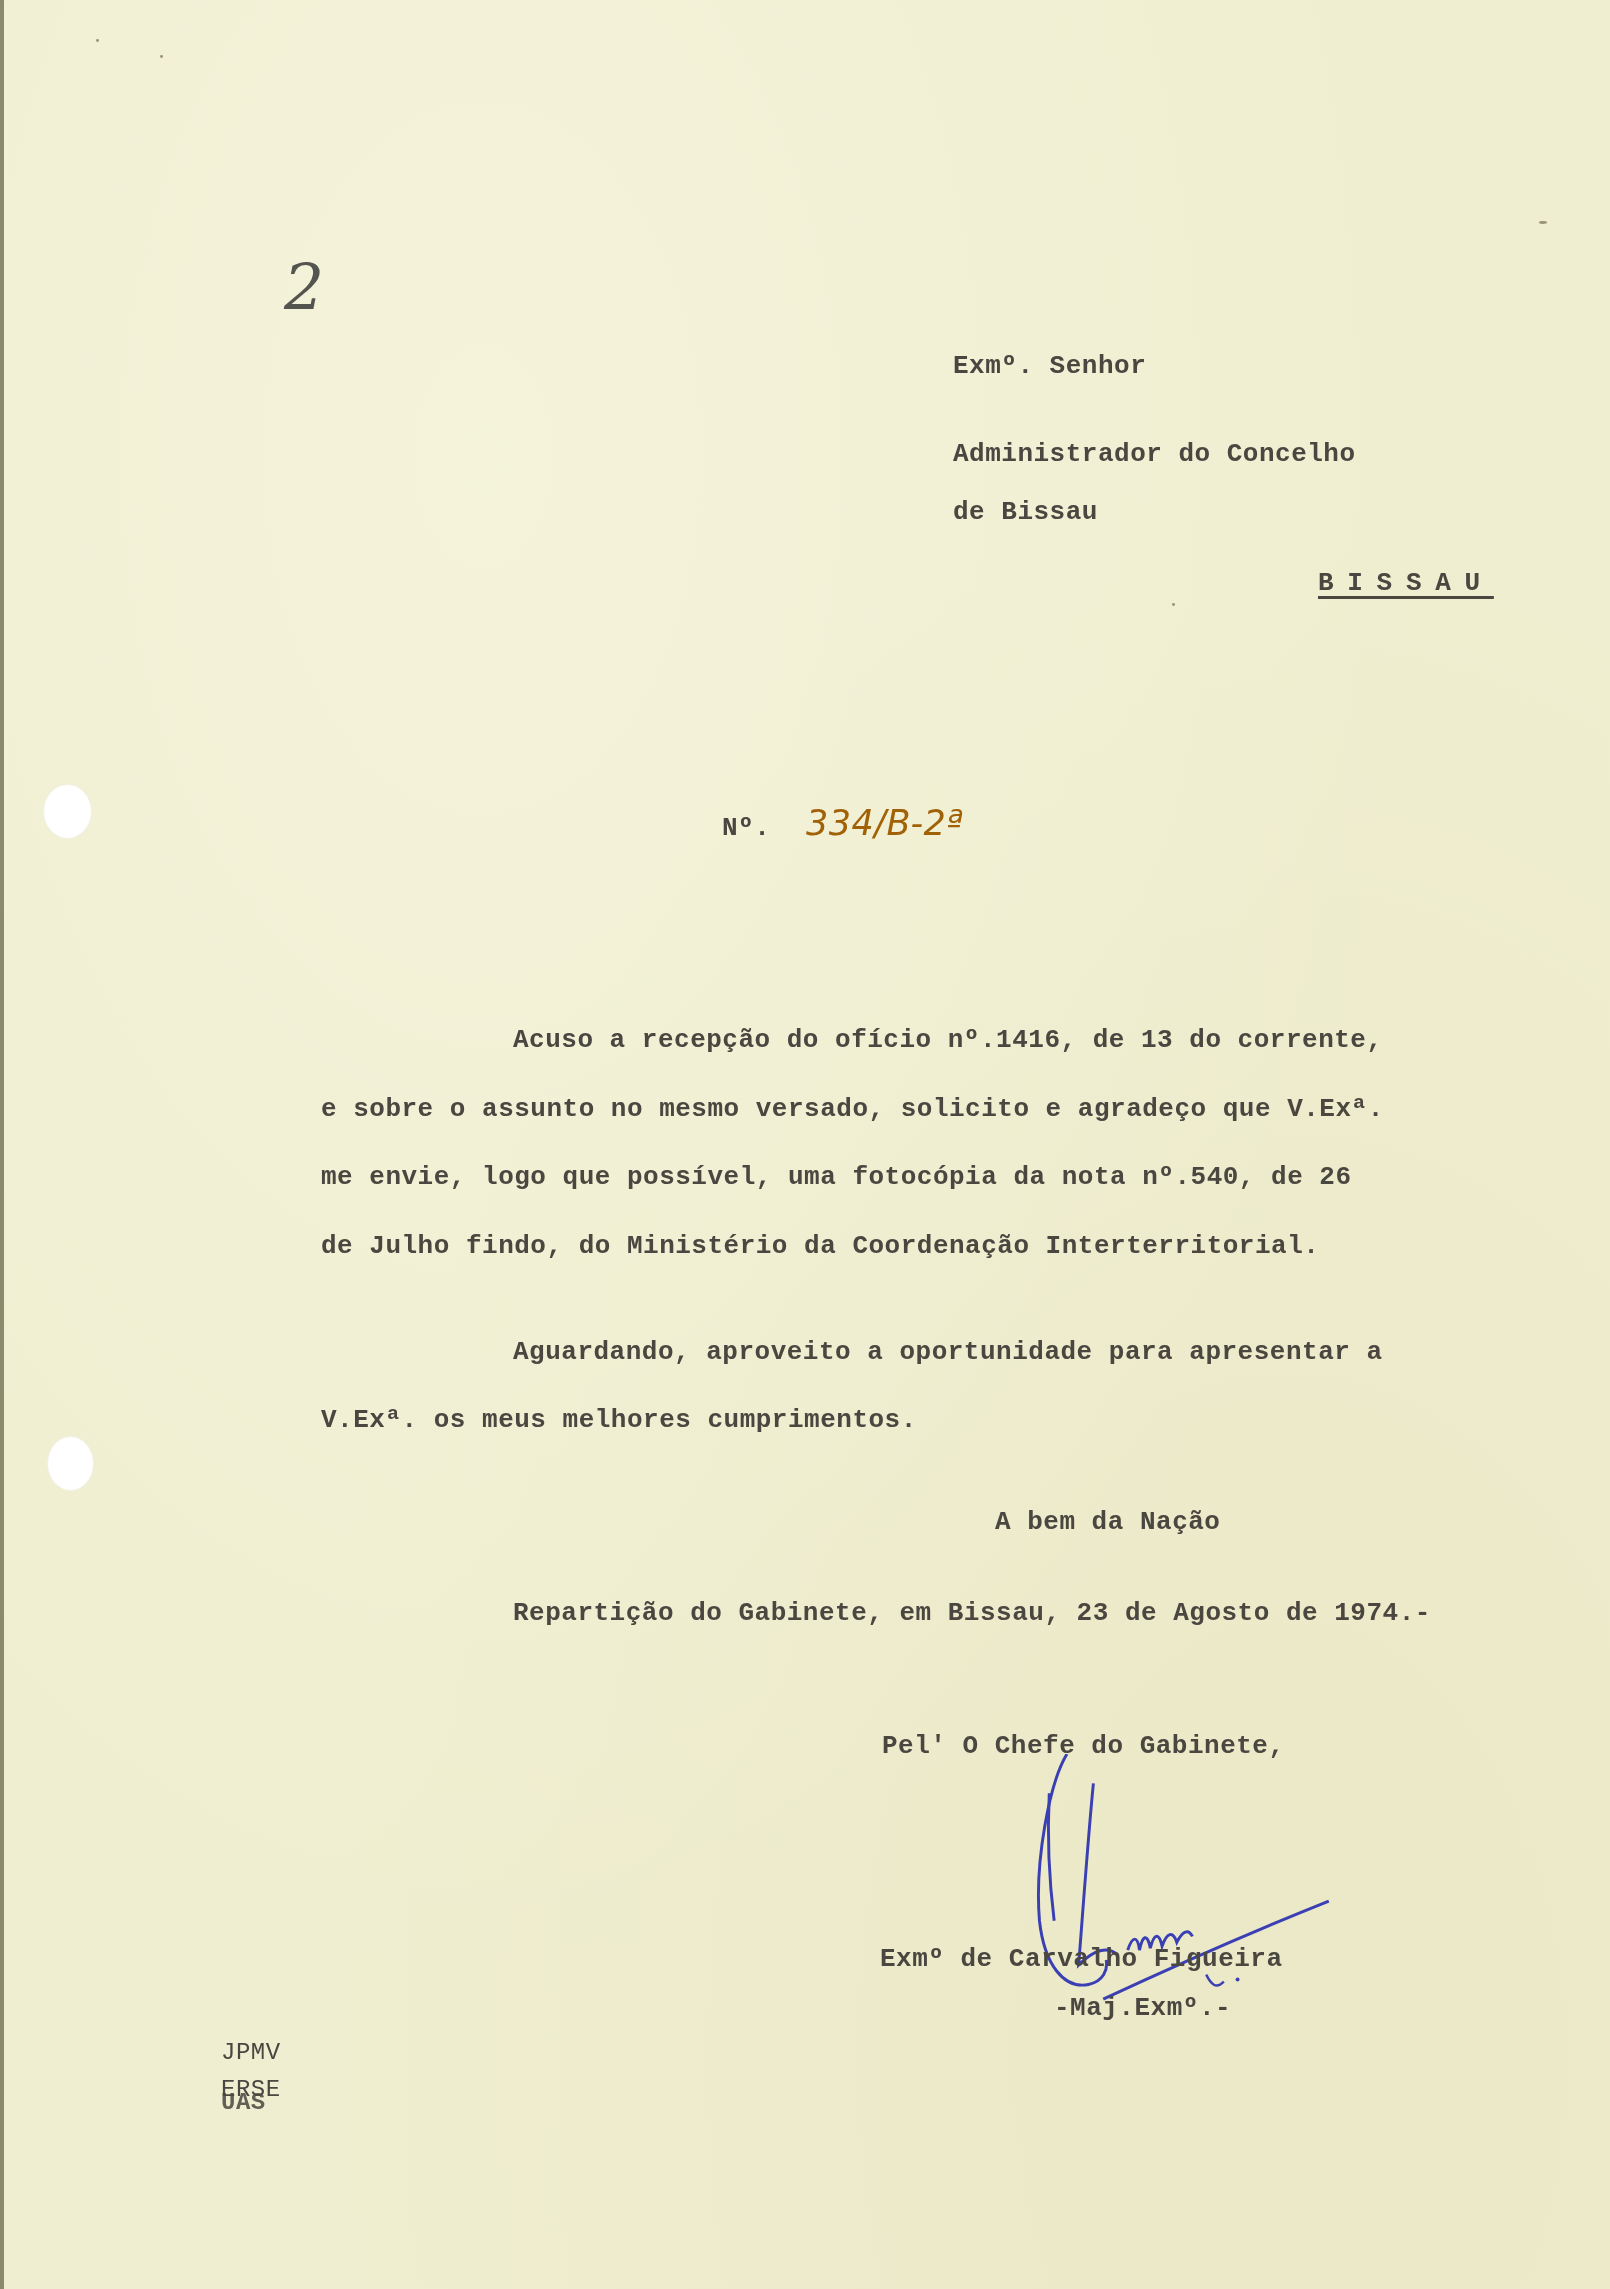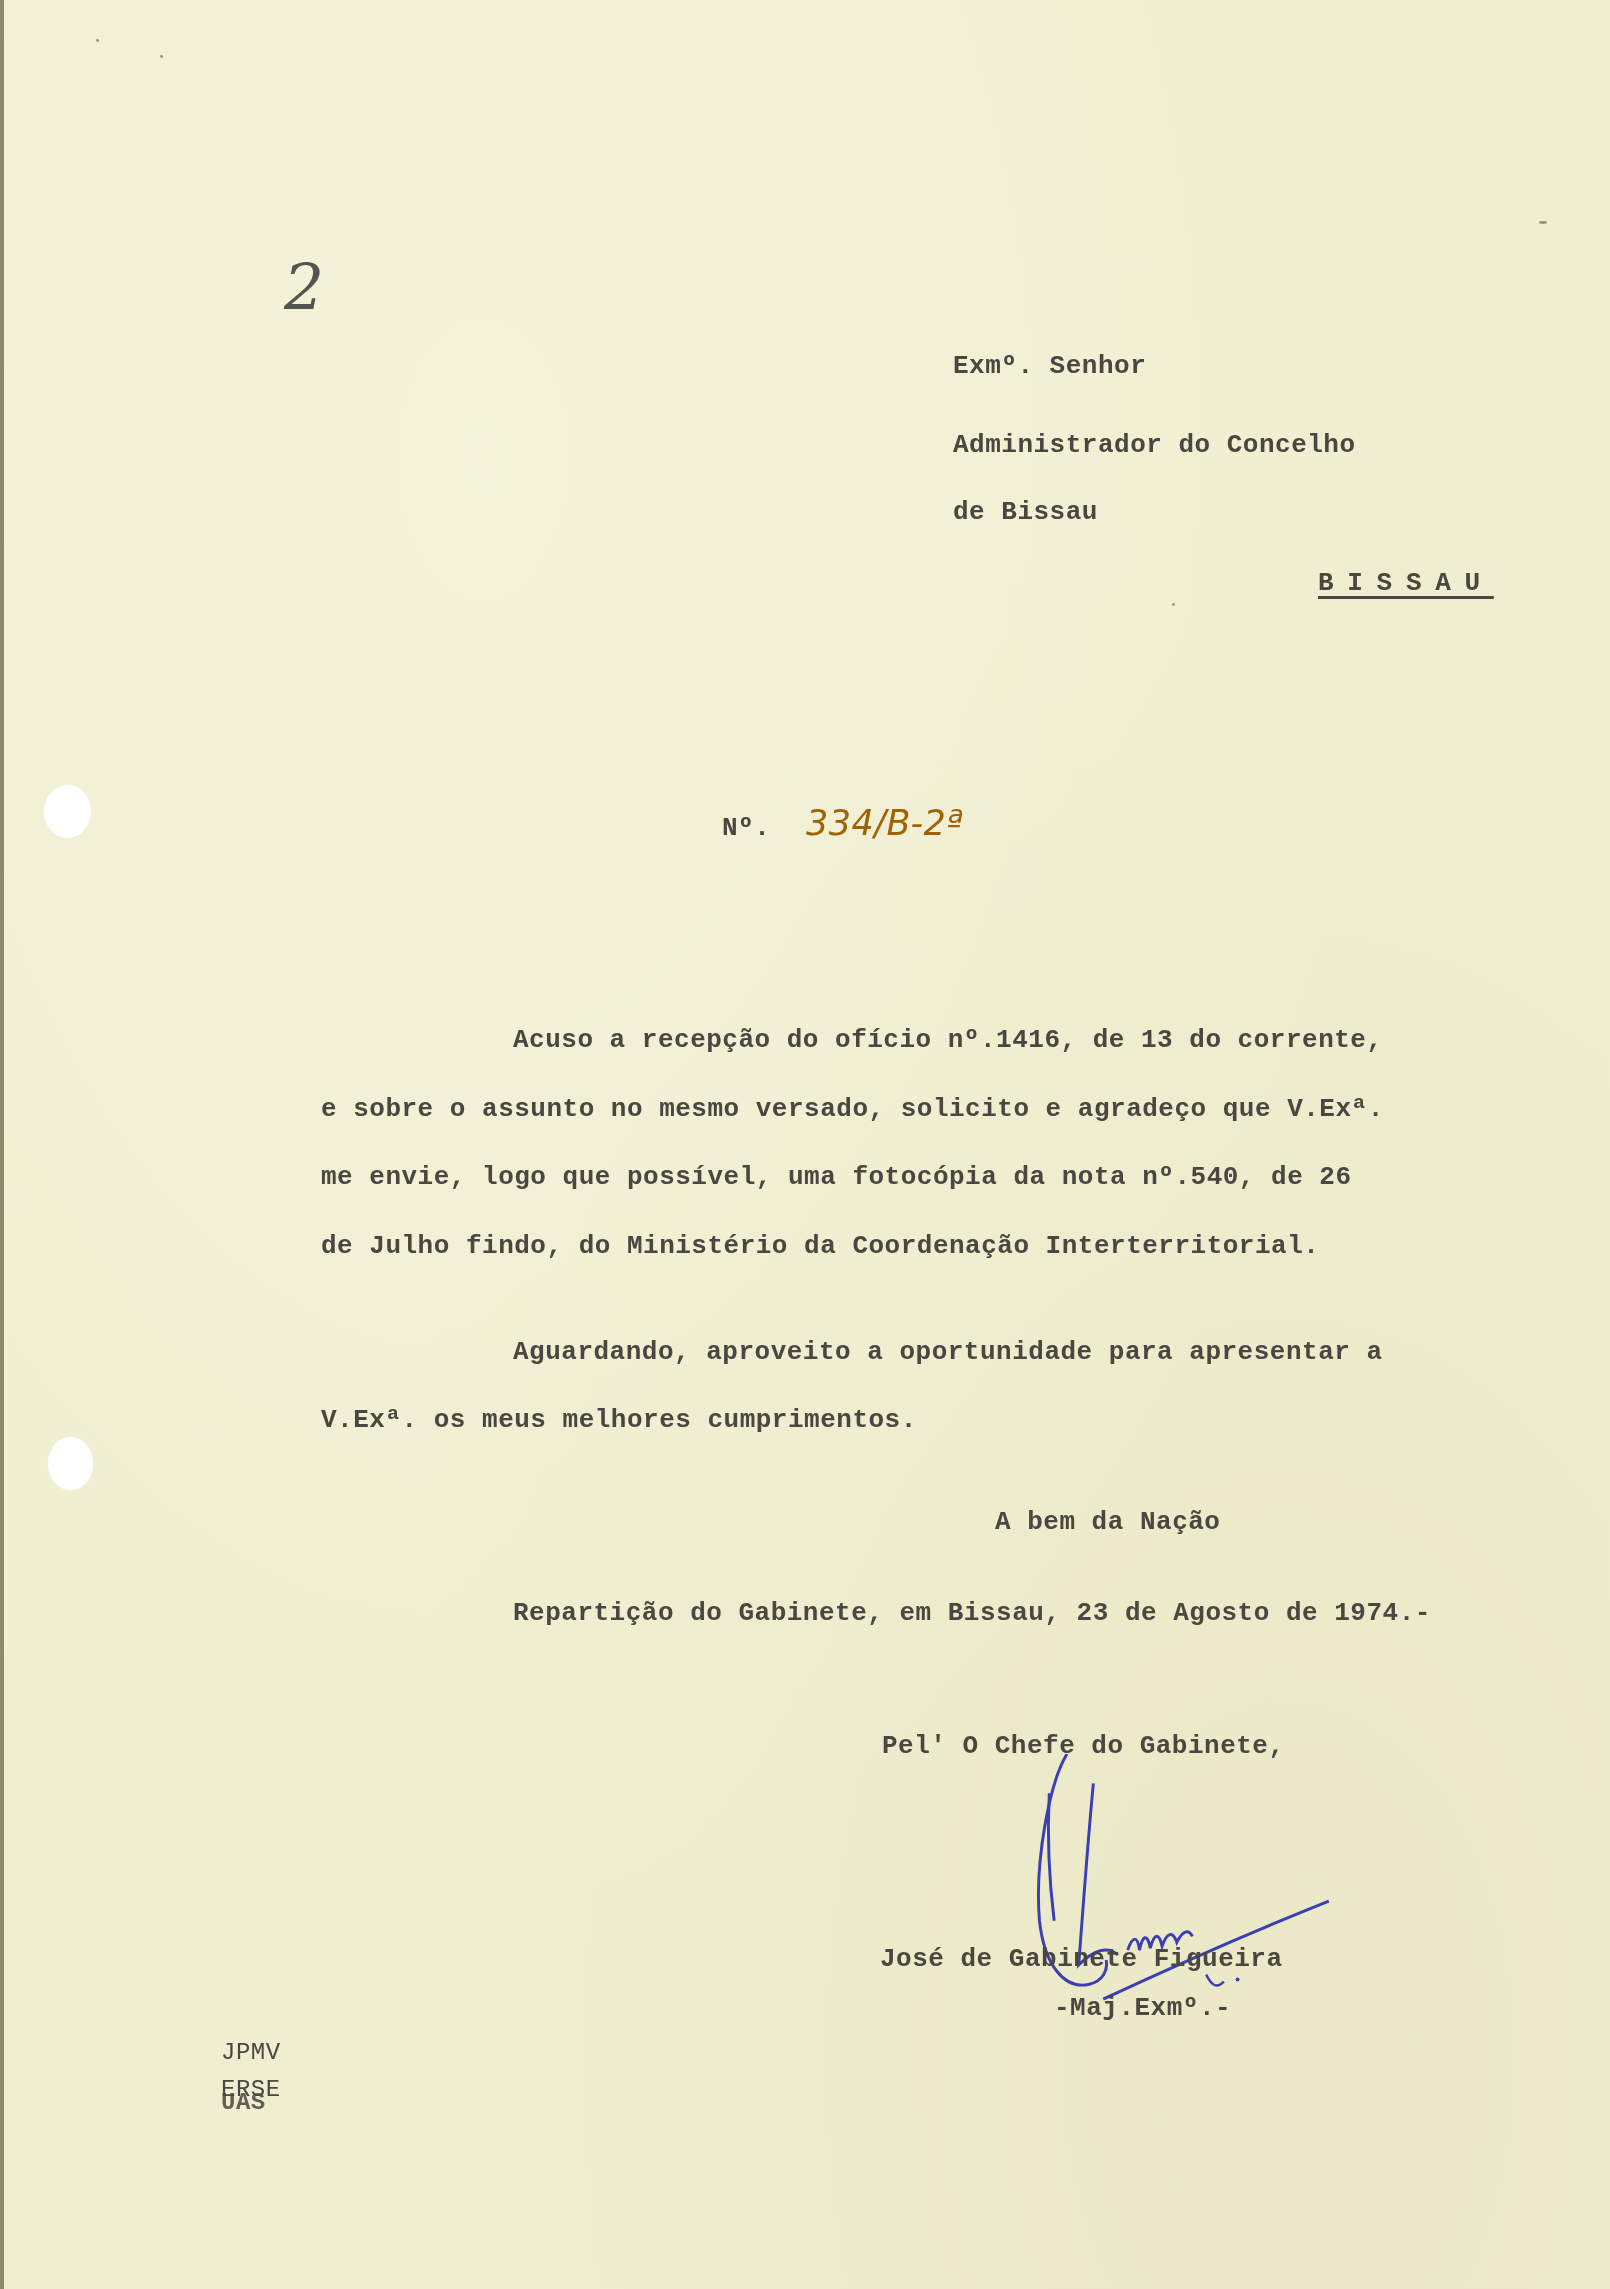--- a/index.html
+++ b/index.html
@@ -30,21 +30,21 @@
 <div class="hole" style="left:47px;top:1436px;width:47px;height:55px;"></div>
 
 <div class="speck" style="left:96px;top:39px;"></div>
 <div class="speck" style="left:160px;top:55px;"></div>
 <div class="speck" style="left:1172px;top:603px;"></div>
 <div class="speck" style="left:1539px;top:221px;width:7.8px;height:2.9px;"></div>
 
 <div class="t pencil" style="left:284px;top:257px;">2</div>
 
 <div class="t" style="left:953px;top:353px;">Exmº. Senhor</div>
-<div class="t" style="left:953px;top:432px;">Administrador do Concelho</div>
+<div class="t" style="left:953px;top:441px;">Administrador do Concelho</div>
 <div class="t" style="left:953px;top:470px;margin-top:29px;">de Bissau</div>
 <div class="t u" style="left:1318px;top:570px;">BISSAU</div>
 
 <div class="t" style="left:722px;top:815px;">Nº.</div>
 <div class="t blue" style="left:806px;top:806px;">334/B-2ª</div>
 
 <div>
   <div class="t" style="left:513px;top:1027px;">Acuso a recepção do ofício nº.1416, de 13 do corrente,</div>
   <div class="t" style="left:321px;top:1096px;text-align:right;">e sobre o assunto no mesmo versado, solicito e agradeço que V.Exª.</div>
   <div class="t" style="left:321px;top:1164px;">me envie, logo que possível, uma fotocópia da nota nº.540, de 26</div>
@@ -64,21 +64,21 @@
 <svg class="sig" width="412" height="255" style="left:1010px;top:1754px;" viewBox="0 0 420 260">
   <path d="M58 0 C40 30, 25 110, 30 170 C35 215, 55 240, 80 235 C95 232, 100 220, 98 210" fill="none" stroke="#3b3fb4" stroke-width="3"></path>
   <path d="M40 40 C38 80, 40 130, 45 170" fill="none" stroke="#3b3fb4" stroke-width="3"></path>
   <path d="M85 30 C80 80, 75 150, 70 215 C85 200, 100 195, 110 205" fill="none" stroke="#3b3fb4" stroke-width="3"></path>
   <path d="M120 200 C125 185, 130 185, 132 200 C135 185, 140 182, 143 198 C147 182, 152 182, 155 196 C160 182, 166 180, 170 192 C176 180, 182 178, 186 186" fill="none" stroke="#3b3fb4" stroke-width="3"></path>
   <path d="M95 250 C170 215, 250 180, 325 150" fill="none" stroke="#3b3fb4" stroke-width="3"></path>
   <path d="M200 225 C205 235, 210 240, 218 232" fill="none" stroke="#3b3fb4" stroke-width="2.5"></path>
   <circle cx="232" cy="230" r="2" fill="#3b3fb4"></circle>
 </svg>
 
-<div class="t" style="left:880px;top:1946px;">José de Gabinete Figueira</div>
+<div class="t" style="left:880px;top:1946px;">Exmº de Carvalho Figueira</div>
 <div class="t" style="left:1054px;top:1995px;">-Maj.Exmº.-</div>
 
 <div>
   <div class="t small" style="left:221px;top:2041px;font-weight:normal;">JPMV</div>
   <div class="t small" style="left:221px;top:2078px;font-weight:normal;">ERSE</div>
   <div class="t small" style="left:221px;top:2091px;font-weight:bold;opacity:0.85;">UAS</div>
 </div>
 
 
 </body></html>

